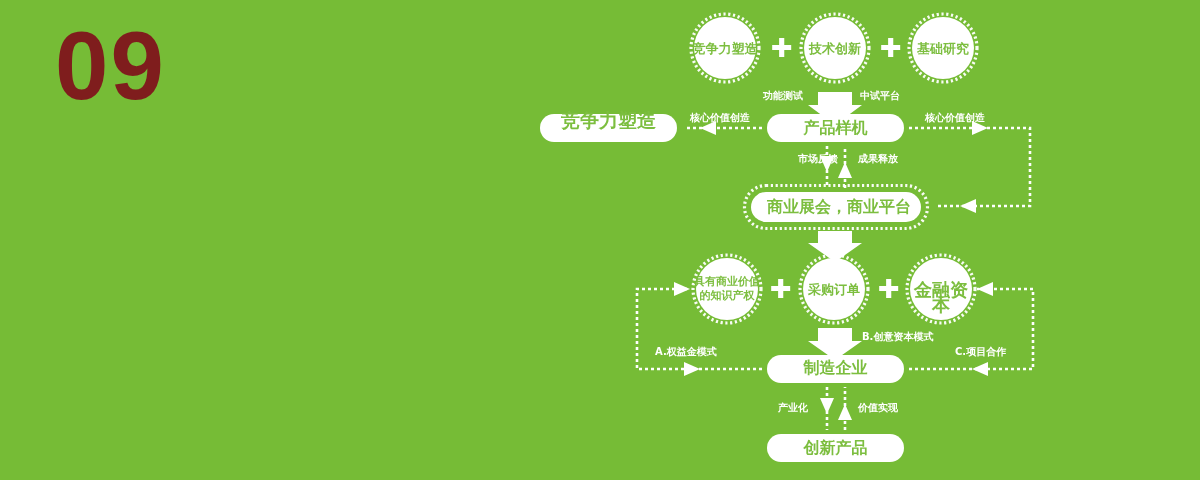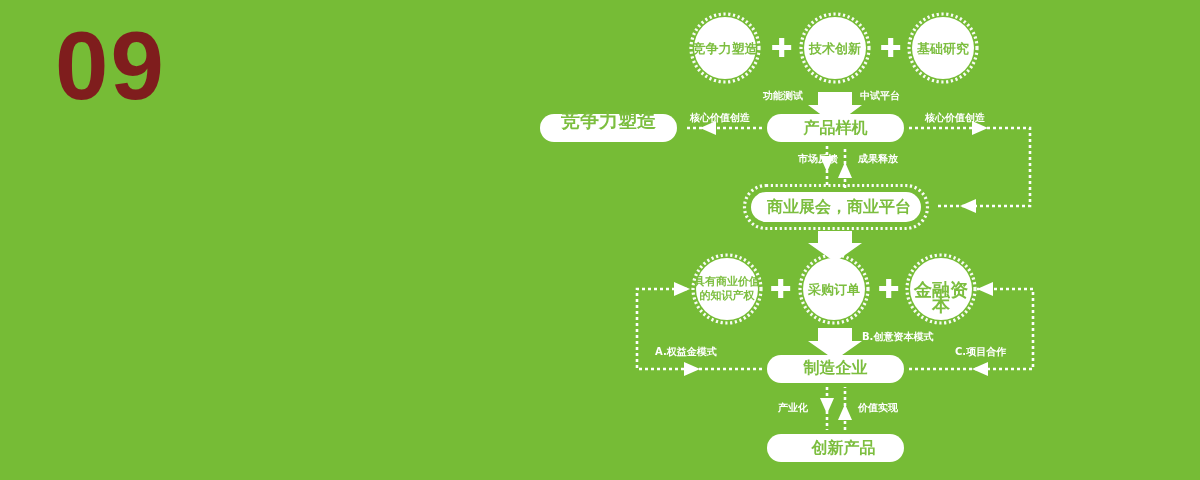--- a/index.html
+++ b/index.html
@@ -197,15 +197,15 @@
 
   <div class="edge-label" style="left:655px;top:345px;">A.权益金模式</div>
   <div class="edge-label" style="left:862px;top:330px;">B.创意资本模式</div>
   <div class="edge-label" style="left:955px;top:345px;">C.项目合作</div>
 
   <div class="node-label" style="left:767px;top:360px;width:137px;font-size:16px;line-height:18px;font-family:Liberation Mono, monospace;">制造企业</div>
 
   <div class="edge-label" style="left:778px;top:401px;">产业化</div>
   <div class="edge-label" style="left:858px;top:401px;">价值实现</div>
 
-  <div class="node-label" style="left:767px;top:439px;width:137px;font-size:16px;line-height:18px;padding-left:8px;">创新产品</div>
+  <div class="node-label" style="left:767px;top:439px;width:137px;font-size:16px;line-height:18px;">创新产品</div>
 
 </div>
 
 </body></html>

